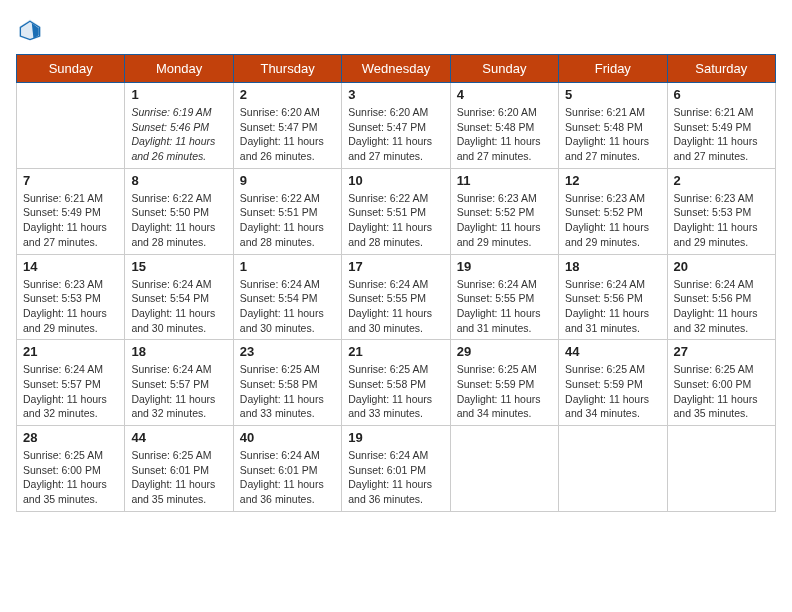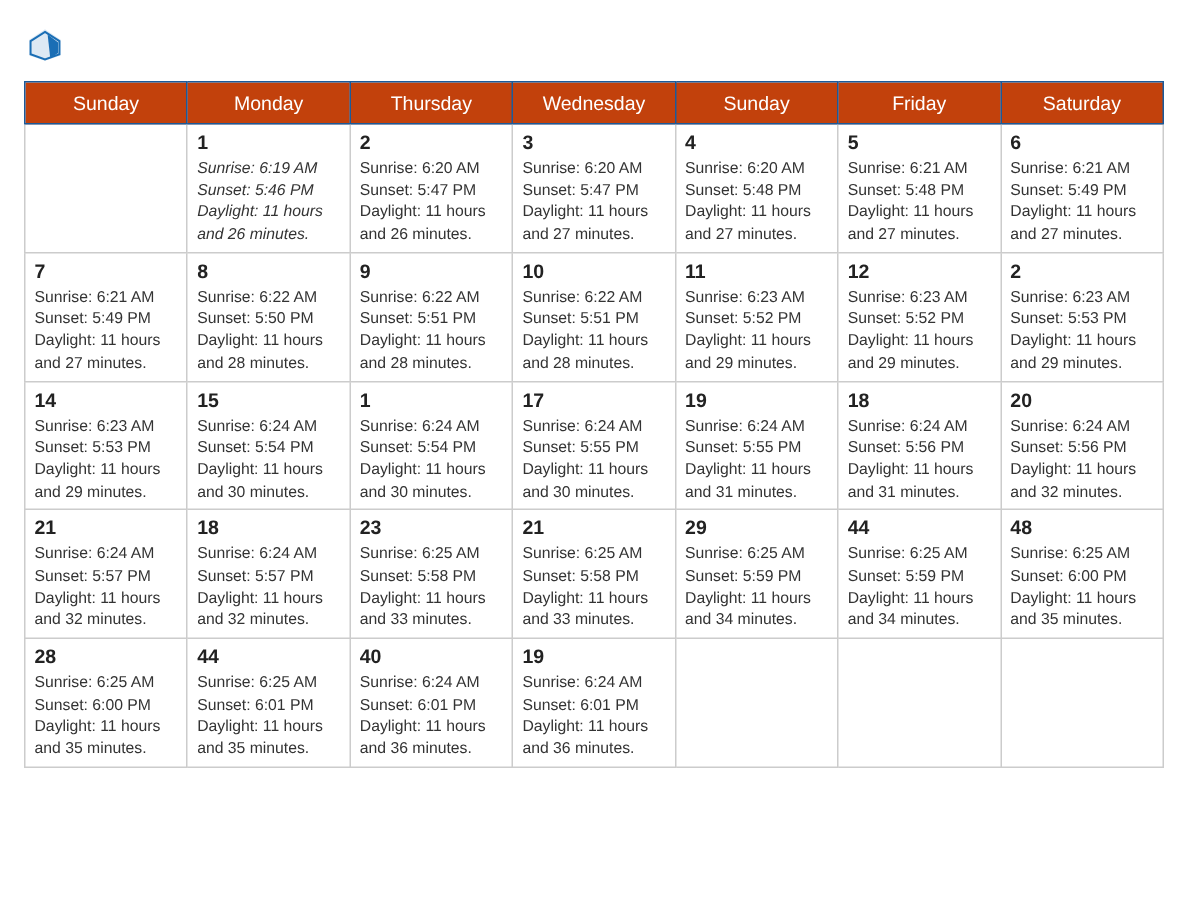--- a/index.html
+++ b/index.html
@@ -298,21 +298,21 @@
 and 34 minutes.</div>
         </td>
         <td>
           <span class="day-number">44</span>
           <div class="day-info" style="white-space: pre-line;">Sunrise: 6:25 AM
 Sunset: 5:59 PM
 Daylight: 11 hours
 and 34 minutes.</div>
         </td>
         <td>
-          <span class="day-number">48</span>
+          <span class="day-number">27</span>
           <div class="day-info" style="white-space: pre-line;">Sunrise: 6:25 AM
 Sunset: 6:00 PM
 Daylight: 11 hours
 and 35 minutes.</div>
         </td>
       </tr>
       <tr>
         <td>
           <span class="day-number">28</span>
           <div class="day-info" style="white-space: pre-line;">Sunrise: 6:25 AM

